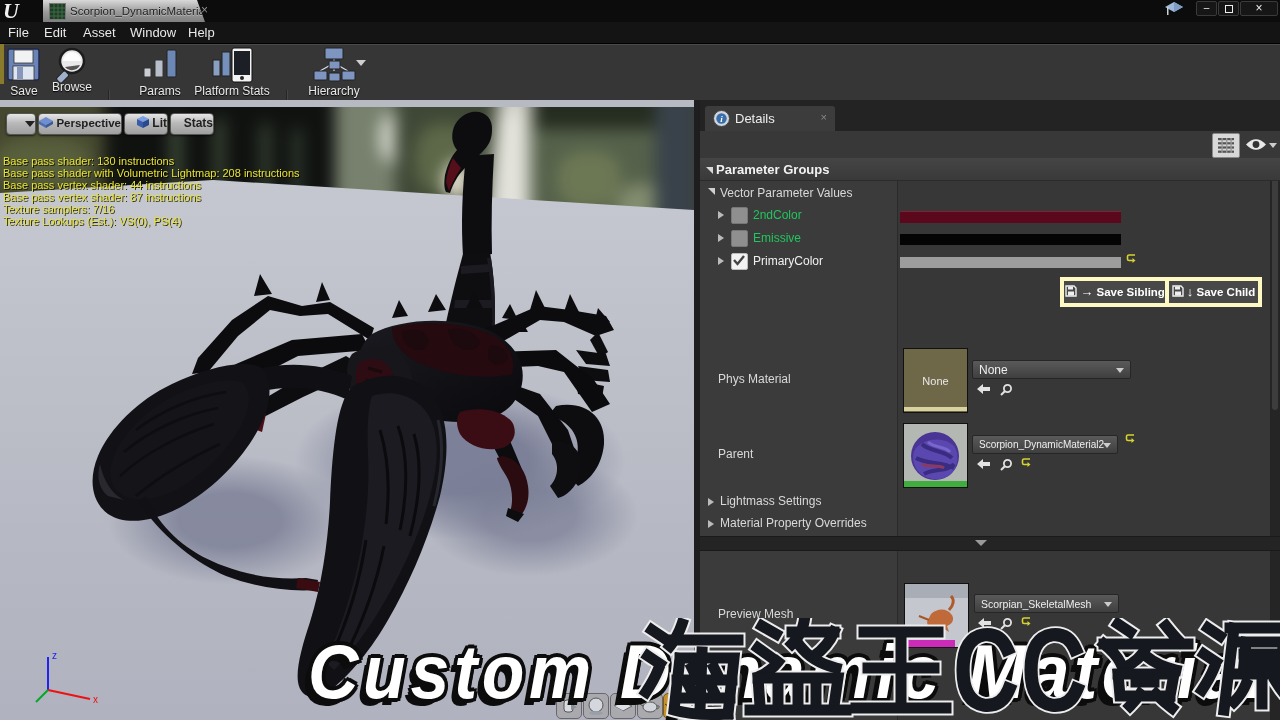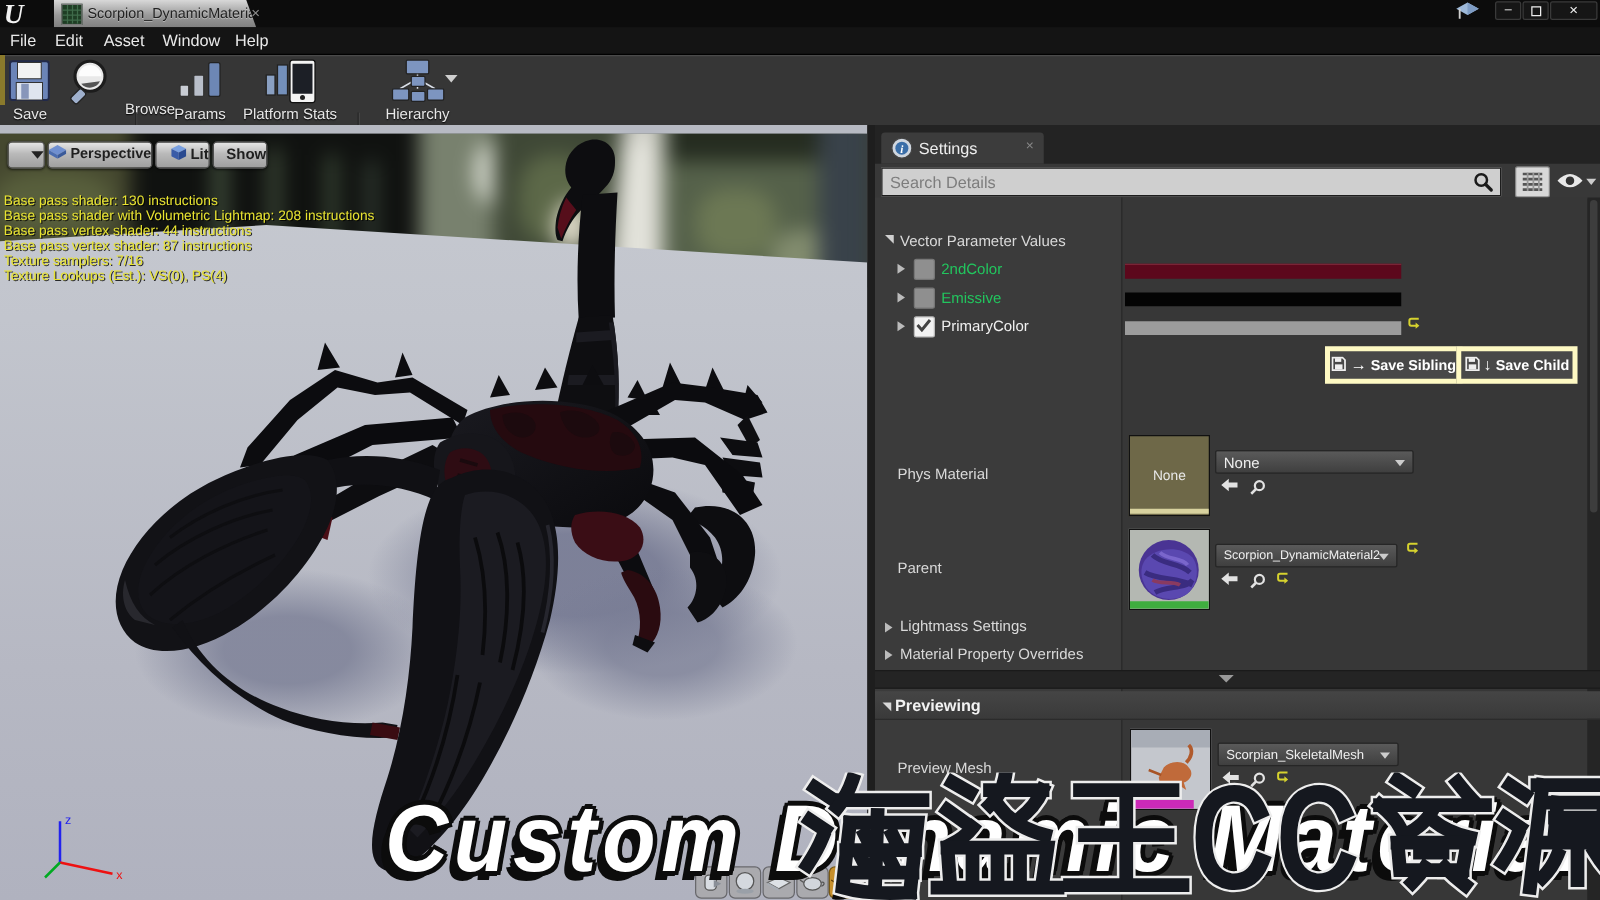--- a/index.html
+++ b/index.html
@@ -129,21 +129,21 @@
       <rect x="7" y="18" width="21" height="14" fill="#dfe5ef" stroke="#333" stroke-width="0.8"></rect>
       <rect x="11" y="19" width="6" height="12" fill="#8796ba"></rect>
     </svg>
     <svg class="abs" style="left:53px;top:2px;" width="38" height="38" viewBox="0 0 38 38">
       <circle cx="19" cy="15" r="12" fill="#e9e9e9" stroke="#1c1c1c" stroke-width="2.5"></circle>
       <path d="M10 15 A9 9 0 0 1 28 15 L10 15 Z" fill="#fdfdfd"></path>
       <path d="M12 21 A9 9 0 0 0 27 19 L12 21 Z" fill="#555"></path>
       <rect x="7" y="25" width="7" height="12" rx="2" transform="rotate(45 10 30)" fill="#9fb0cd" stroke="#222"></rect>
     </svg>
     <div class="tblabel" style="left:4px;top:40px;width:40px;">Save</div>
-    <div class="tblabel" style="left:46px;top:36px;width:52px;margin-left:48px;">Browse</div>
+    <div class="tblabel" style="left:46px;top:36px;width:52px;">Browse</div>
     <div class="tbsep" style="left:108px;top:46px;"></div>
     <svg class="abs" style="left:140px;top:4px;" width="40" height="36" viewBox="0 0 40 36">
       <rect x="4" y="20" width="7" height="9" rx="1" fill="#c9cdd4" stroke="#333"></rect>
       <rect x="15" y="12" width="8" height="17" rx="1" fill="#b9bfca" stroke="#333"></rect>
       <rect x="27" y="2" width="9" height="27" rx="1.5" fill="#6d87b5" stroke="#222"></rect>
     </svg>
     <div class="tblabel" style="left:132px;top:40px;width:56px;">Params</div>
     <svg class="abs" style="left:210px;top:2px;" width="46" height="40" viewBox="0 0 46 40">
       <rect x="22" y="2" width="20" height="34" rx="2" fill="#f4f4f4" stroke="#111"></rect>
       <rect x="24" y="5" width="16" height="24" fill="#1c1f26"></rect>
@@ -279,21 +279,21 @@
           <polygon points="14,4 7,8 7,11 14,7" fill="#3a5a9a"></polygon>
         </svg>
       Perspective</div>
     <div class="vpbtn" style="left:124px;top:13px;width:42px;">
       <svg width="12" height="12" viewBox="0 0 12 12" style="vertical-align:-1px;">
           <polygon points="6,0 12,3 6,6 0,3" fill="#7aa0e0"></polygon>
           <polygon points="0,3 6,6 6,12 0,9" fill="#3a5ca8"></polygon>
           <polygon points="12,3 6,6 6,12 12,9" fill="#2a4a90"></polygon>
         </svg>
       Lit</div>
-    <div class="vpbtn" style="left:170px;top:13px;width:42px;">Show</div>
+    <div class="vpbtn" style="left:170px;top:13px;width:42px;">Stats</div>
 
     <div class="statline" style="top:55px;">Base pass shader: 130 instructions</div>
     <div class="statline" style="top:67px;">Base pass shader with Volumetric Lightmap: 208 instructions</div>
     <div class="statline" style="top:79px;">Base pass vertex shader: 44 instructions</div>
     <div class="statline" style="top:91px;">Base pass vertex shader: 87 instructions</div>
     <div class="statline" style="top:103px;">Texture samplers: 7/16</div>
     <div class="statline" style="top:115px;">Texture Lookups (Est.): VS(0), PS(4)</div>
 
     <div class="minibtn" style="left:556px;top:593px;"><svg width="24" height="24" viewBox="0 0 24 24">
           <rect x="7" y="6" width="9" height="12" rx="3" fill="#d8dce2" stroke="#555"></rect>
@@ -321,32 +321,25 @@
 
     <div class="abs" style="left:0;top:0;width:6px;height:620px;background:#1e1e1e;"></div>
 
     <div class="abs" style="left:6px;top:0;width:580px;height:31px;background:#232323;"></div>
     <div class="abs" id="dtab">
       <svg style="position:absolute;left:8px;top:4px;" width="17" height="17" viewBox="0 0 17 17">
         <circle cx="8.5" cy="8.5" r="8" fill="#cfd6df" stroke="#444"></circle>
         <circle cx="8.5" cy="8.5" r="5.2" fill="#3a6ea8"></circle>
         <text x="8.5" y="12" font-size="9" font-weight="bold" fill="#fff" text-anchor="middle" font-style="italic" font-family="Liberation Serif">i</text>
       </svg>
-      <div class="dlabel">Settings</div>
+      <div class="dlabel">Details</div>
       <div class="dx">×</div>
     </div>
 
     <div class="abs" id="searchrow"></div>
-    <div class="abs" id="searchbox">
-        <span>Search Details</span>
-      <svg style="position:absolute;right:5px;top:2px;" width="17" height="17" viewBox="0 0 17 17">
-        <circle cx="7" cy="7" r="4.6" fill="none" stroke="#1a1a1a" stroke-width="2"></circle>
-        <line x1="10.4" y1="10.4" x2="15" y2="15" stroke="#1a1a1a" stroke-width="2.6" stroke-linecap="round"></line>
-      </svg>
-    </div>
     <div class="abs" style="left:518px;top:33px;width:26px;height:23px;background:#d8d8d8;border:1px solid #888;border-radius:2px;">
       <svg style="position:absolute;left:5px;top:4px;" width="16" height="15" viewBox="0 0 16 15">
         <g fill="#555">
             <rect x="0" y="0" width="16" height="2.2"></rect>
             <rect x="0" y="4.2" width="16" height="2.2"></rect>
             <rect x="0" y="8.4" width="16" height="2.2"></rect>
             <rect x="0" y="12.6" width="16" height="2.2"></rect>
           </g>
         <g fill="#999">
             <rect x="3.4" y="0" width="1.4" height="15"></rect>
@@ -361,20 +354,24 @@
     </svg>
     <div class="abs" style="left:575px;top:43px;width:0;height:0;border-left:4px solid transparent;border-right:4px solid transparent;border-top:5px solid #ccc;"></div>
 
     <div class="abs" style="left:6px;top:58px;width:197px;height:562px;background:#3b3b3b;"></div>
     <div class="abs" style="left:203px;top:58px;width:373px;height:562px;background:#373737;"></div>
     <div class="abs" style="left:203px;top:58px;width:1px;height:562px;background:#2a2a2a;"></div>
 
     <div class="abs" style="left:576px;top:58px;width:10px;height:562px;background:#252525;"></div>
     <div class="abs" style="left:578px;top:60px;width:6px;height:250px;background:#3d3d3d;border-radius:3px;"></div>
 
+    <div class="cathead" style="top:58px;">
+        <div class="tri-open"></div>
+        <span>Parameter Groups</span>
+      </div>
 
     <div class="abs" style="left:14px;top:88px;width:0;height:0;border-left:7px solid transparent;border-top:7px solid #d0d0d0;"></div>
     <div class="rowlabel" style="left:26px;top:86px;">Vector Parameter Values</div>
 
     <div class="tri-right" style="left:24px;top:111px;"></div>
     <div class="cbox" style="left:37px;top:107px;background:#8f8f8f;border-color:#777;"></div>
     <div class="rowlabel graylabel" style="left:59px;top:108px;">2ndColor</div>
     <div class="colorbar" style="top:111px;background:#5c081c;border-top:1px solid #7a2436;"></div>
 
     <div class="tri-right" style="left:24px;top:134px;"></div>
@@ -450,24 +447,20 @@
         </svg></div>
 
     <div class="tri-right" style="left:14px;top:398px;"></div>
     <div class="rowlabel" style="left:26px;top:394px;">Lightmass Settings</div>
     <div class="tri-right" style="left:14px;top:420px;"></div>
     <div class="rowlabel" style="left:26px;top:416px;">Material Property Overrides</div>
 
     <div class="abs" style="left:6px;top:436px;width:580px;height:13px;background:#242424;border-top:1px solid #1a1a1a;border-bottom:1px solid #1a1a1a;"></div>
     <div class="abs" style="left:281px;top:440px;width:0;height:0;border-left:6px solid transparent;border-right:6px solid transparent;border-top:6px solid #9a9a9a;"></div>
 
-    <div class="cathead" style="top:453px;">
-        <div class="tri-open"></div>
-        <span>Previewing</span>
-      </div>
 
     <div class="rowlabel" style="left:24px;top:507px;">Preview Mesh</div>
     <div class="thumb" style="left:210px;top:483px;background:#c5c8ce;">
       <svg width="63" height="63" viewBox="0 0 63 63">
         <rect width="63" height="63" fill="#c4c7cd"></rect>
         <rect x="0" y="0" width="63" height="14" fill="#a8adb6"></rect>
         <path d="M26 30 C32 24 42 24 46 30 C50 34 48 40 42 42 L44 48 L38 44 L34 50 L30 44 L24 48 L22 38 Z" fill="#c06a3a"></path>
         <path d="M44 26 C48 22 50 16 46 12" stroke="#b05a2c" stroke-width="3" fill="none"></path>
         <path d="M24 36 L14 32 M26 42 L16 44 M30 44 L26 52" stroke="#a85426" stroke-width="2" fill="none"></path>
         <rect x="0" y="56" width="50" height="7" fill="#cc2ab8"></rect>

